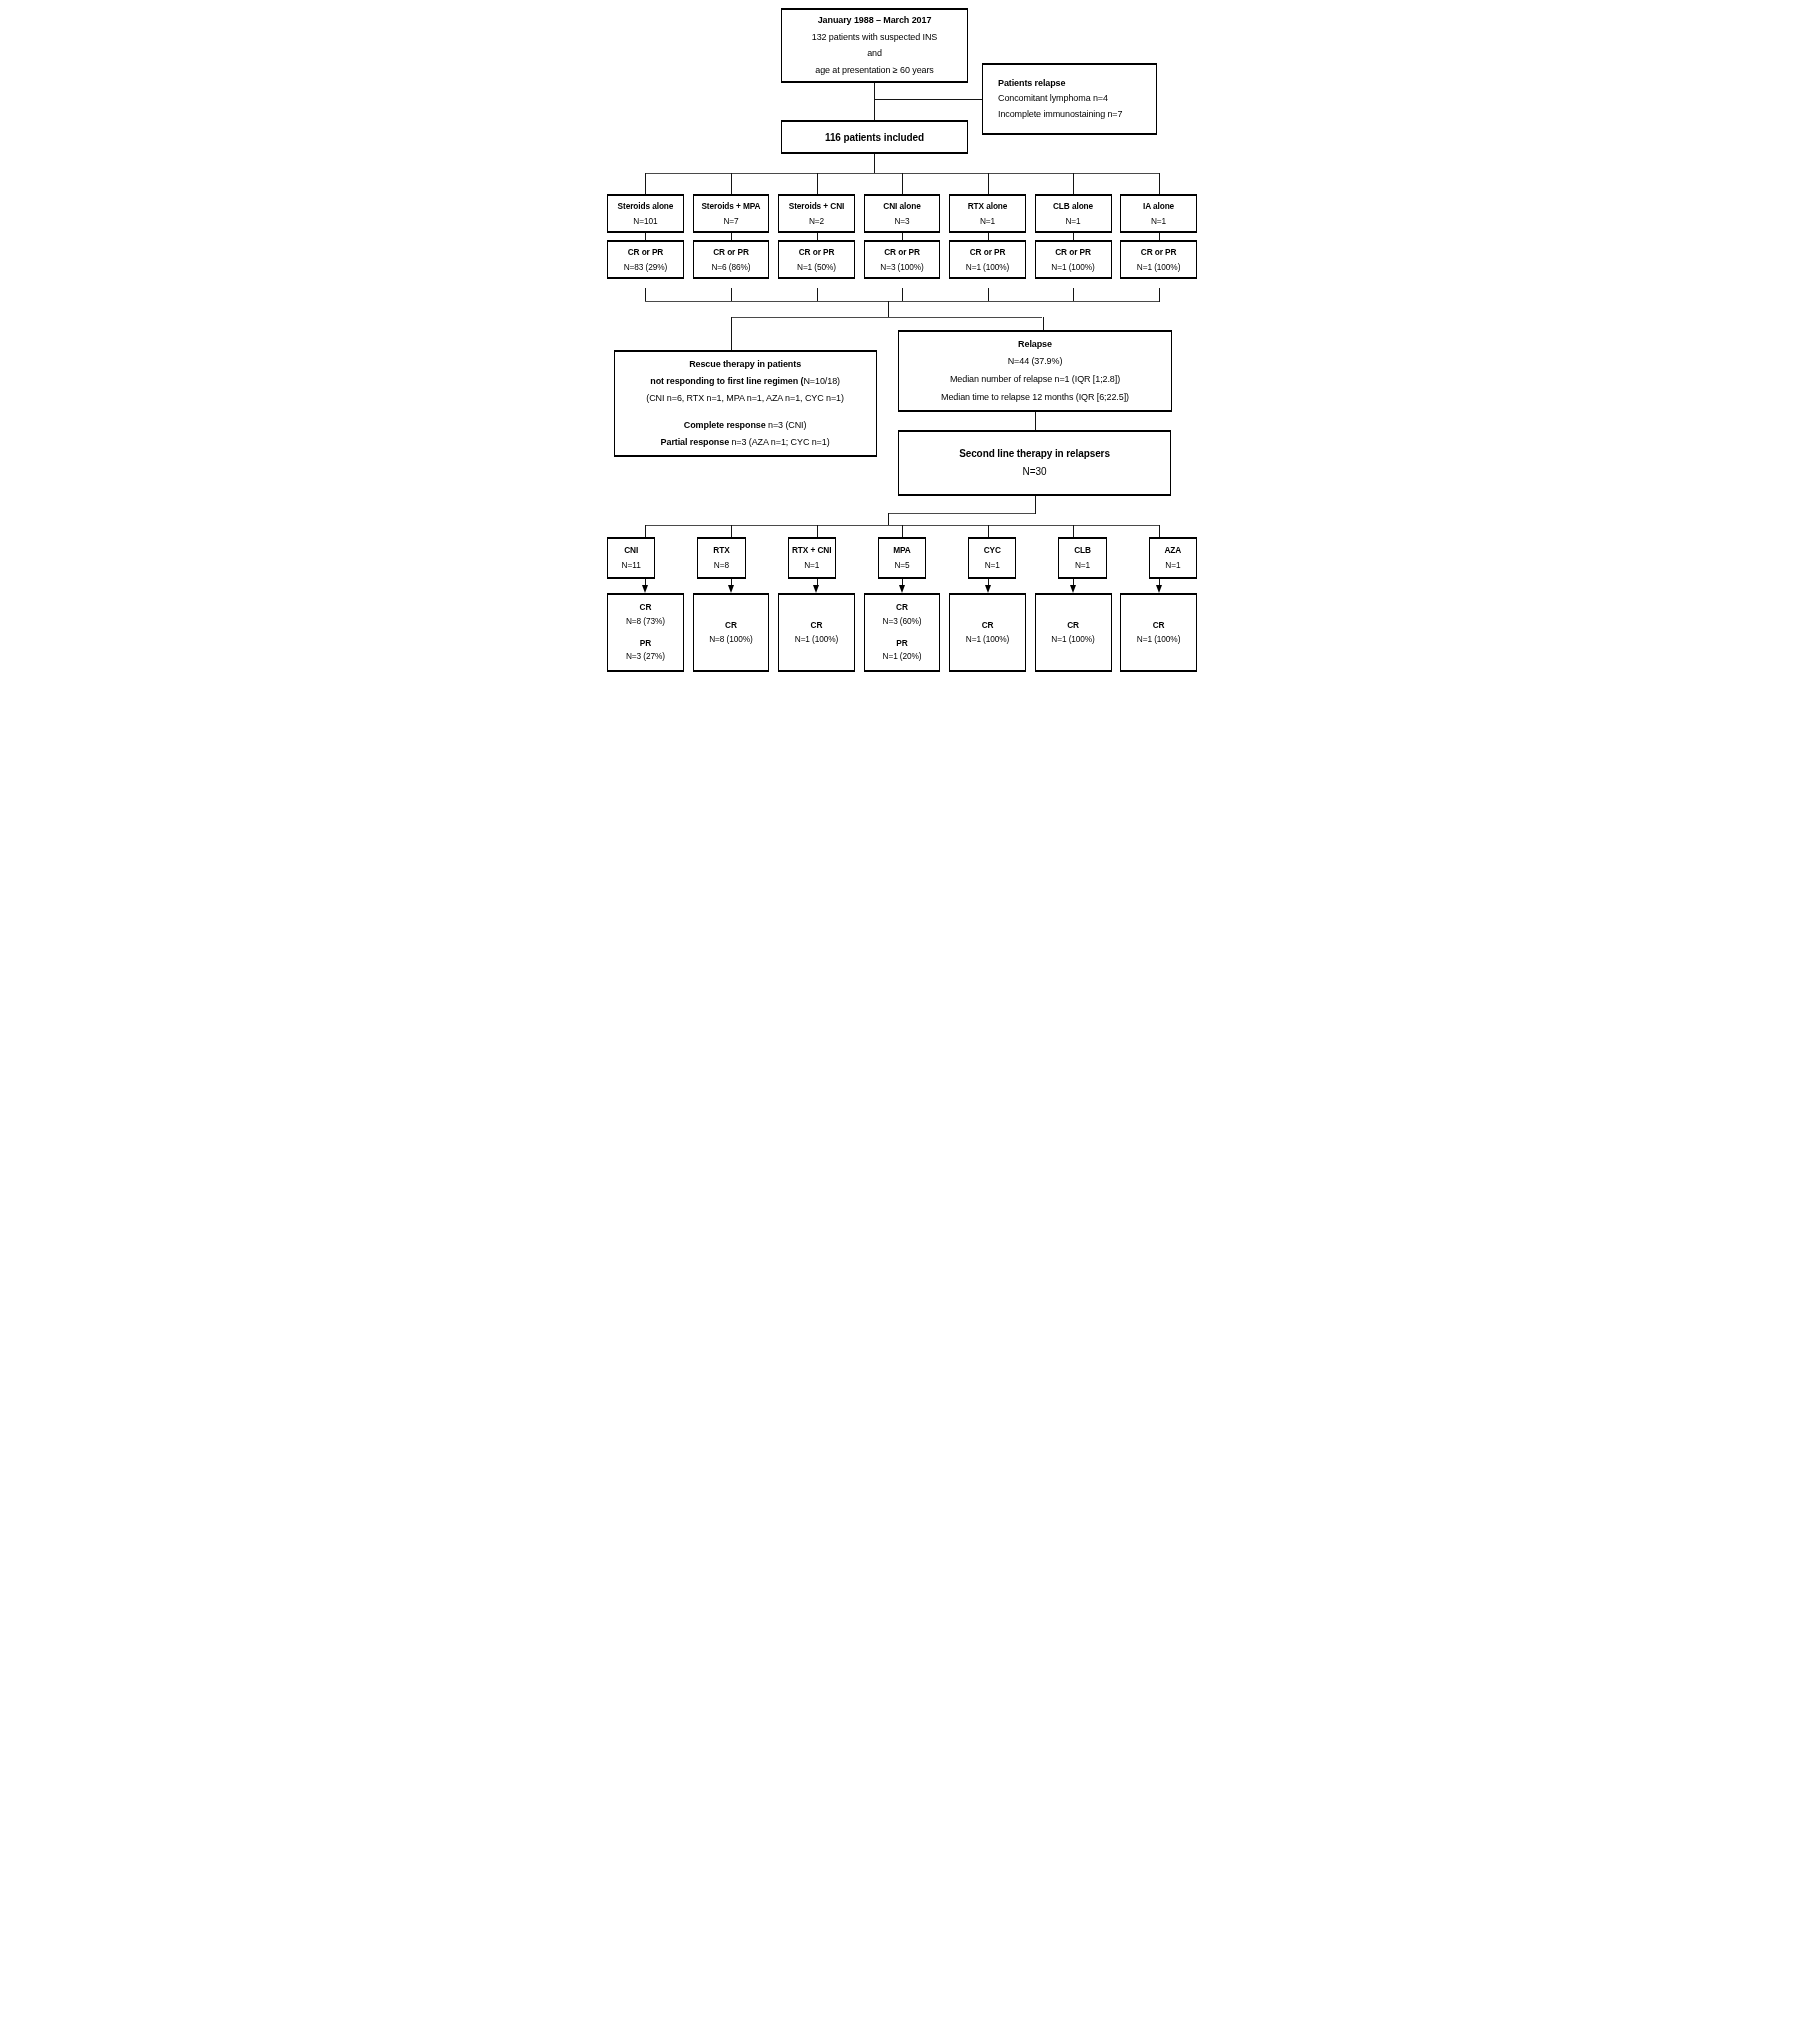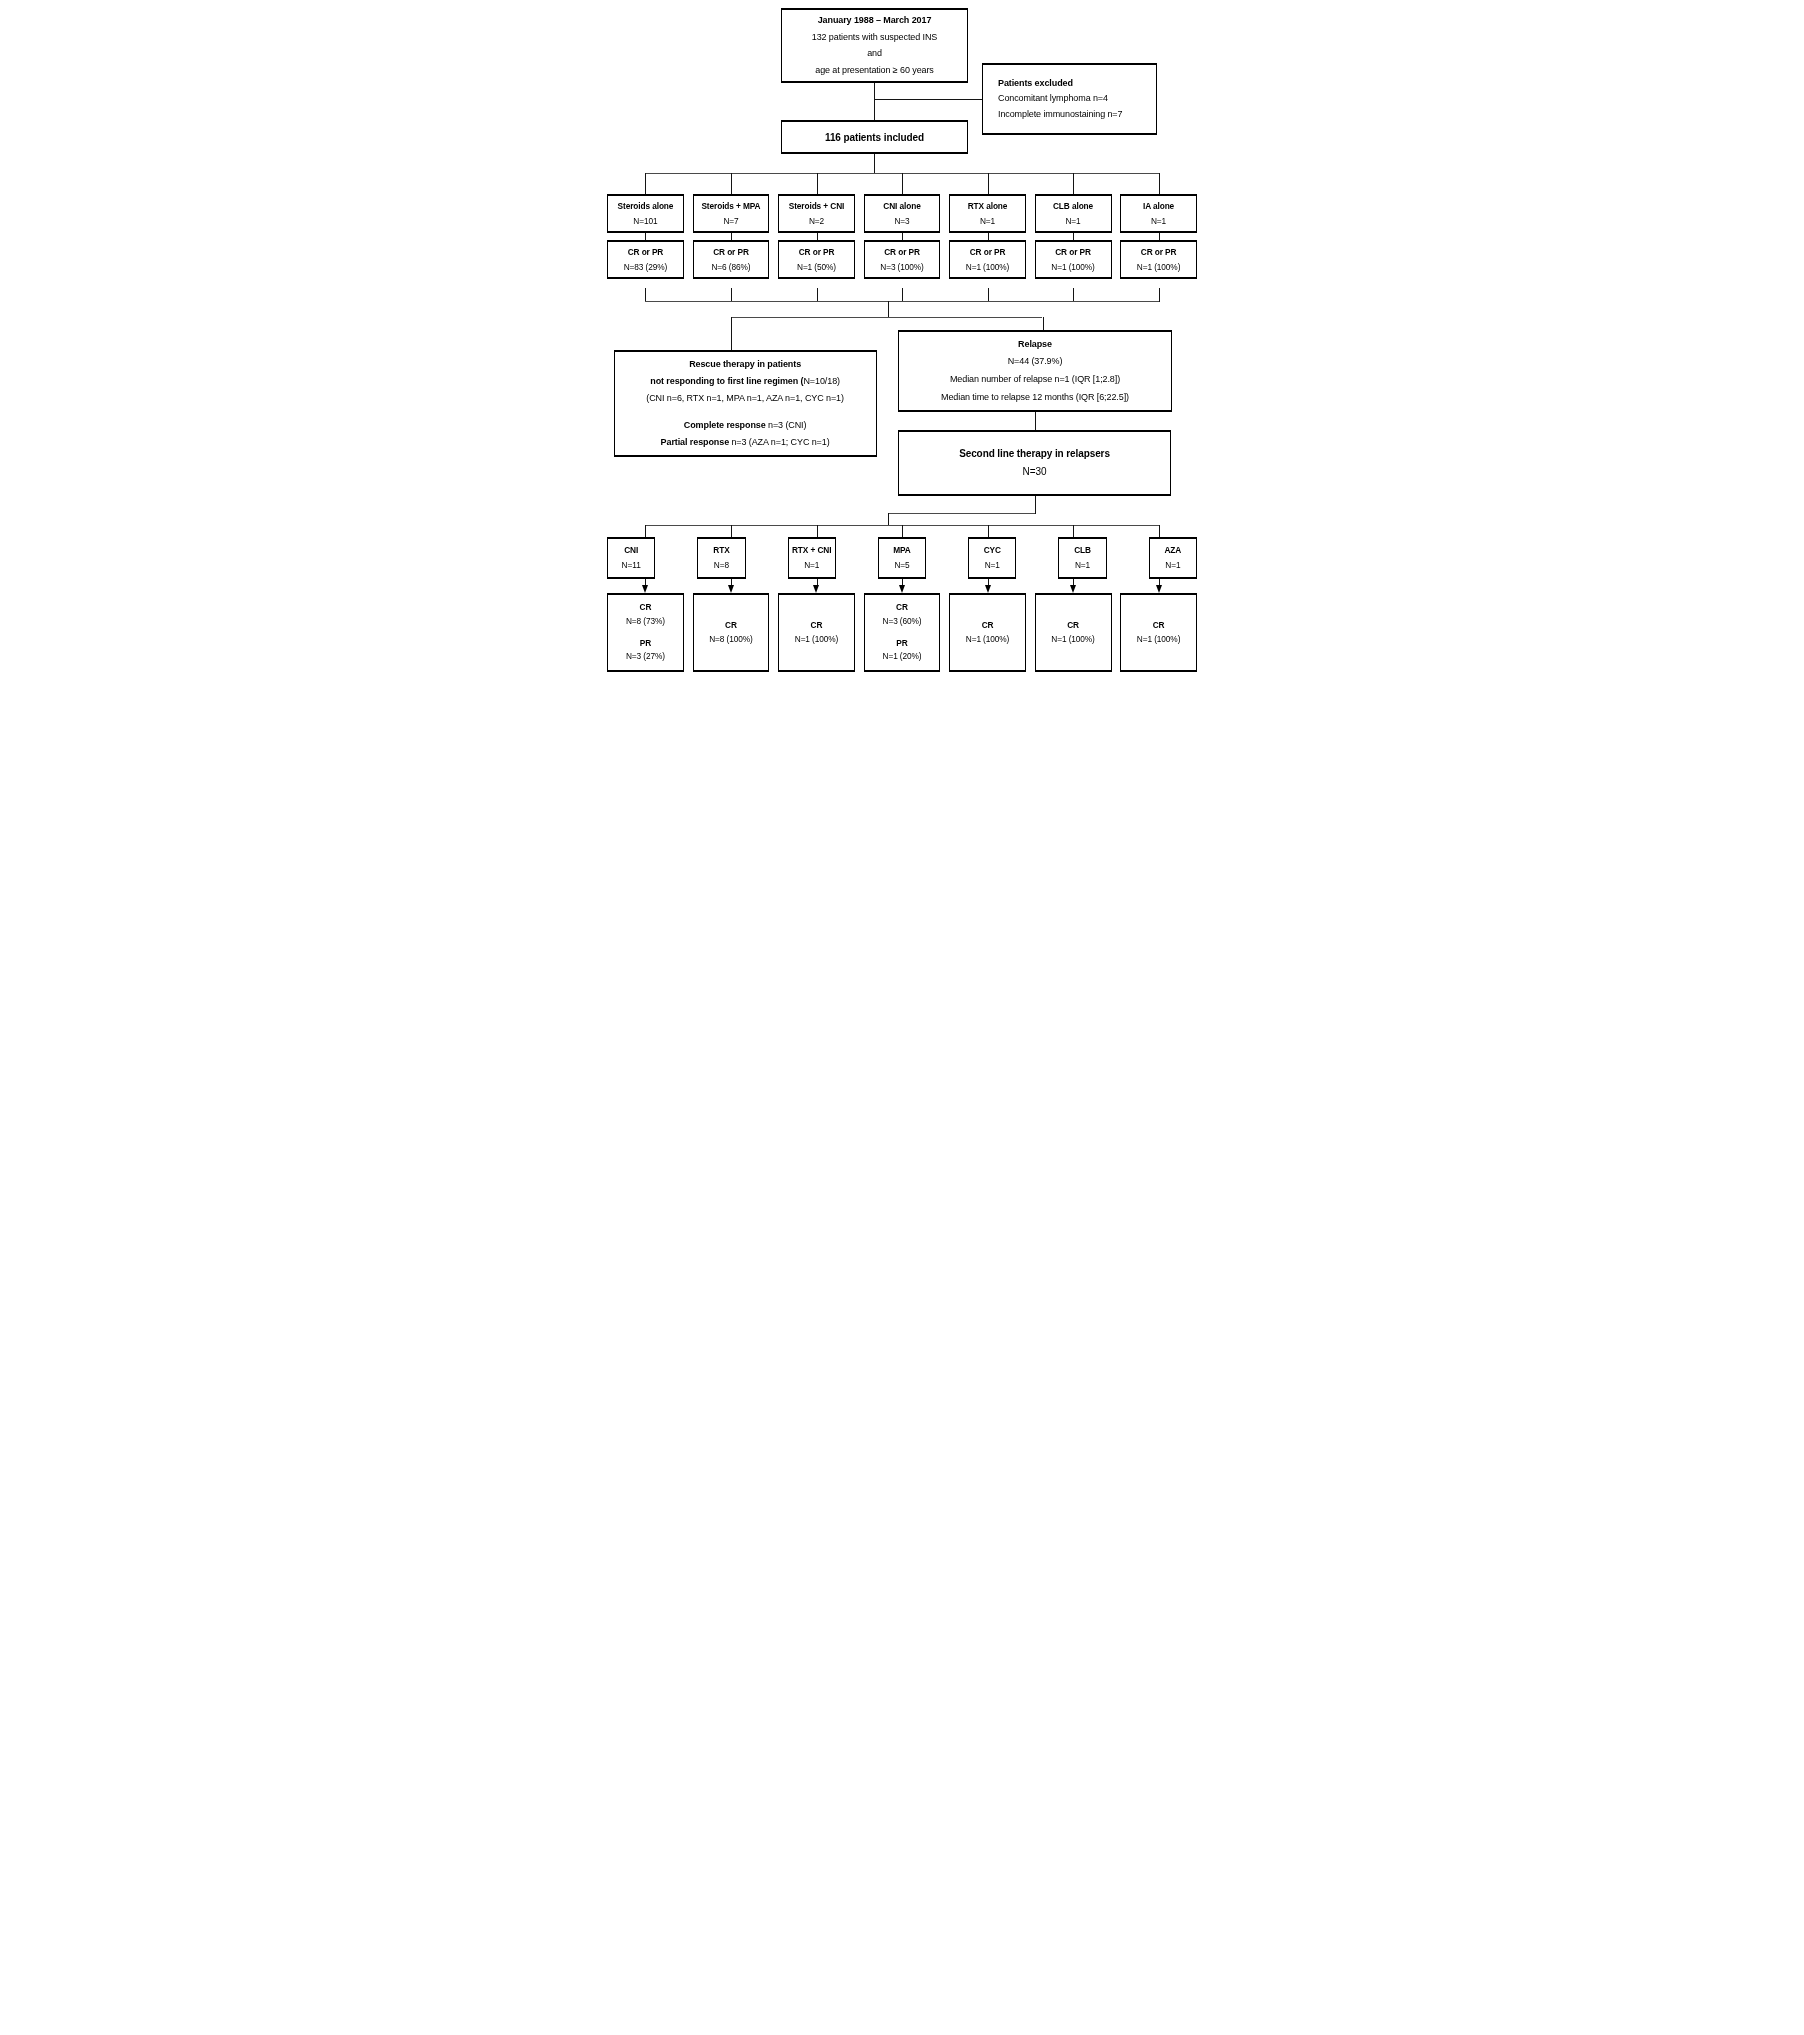--- a/index.html
+++ b/index.html
@@ -130,21 +130,21 @@
   <div class="arrowhead" style="left:555px;top:585px"></div>
 
   <div class="node" id="top-box">
     <div class="b">January 1988 – March 2017</div>
     <div>132 patients with suspected INS</div>
     <div>and</div>
     <div>age at presentation ≥ 60 years</div>
   </div>
 
   <div class="node" id="excluded-box">
-    <div class="b">Patients excluded</div>
+    <div class="b">Patients relapse</div>
     <div>Concomitant lymphoma n=4</div>
     <div>Incomplete immunostaining n=7</div>
   </div>
 
   <div class="node" id="included-box">
     <div class="b">116 patients included</div>
   </div>
 
   <div class="cols" id="row1">
     <div class="node">

